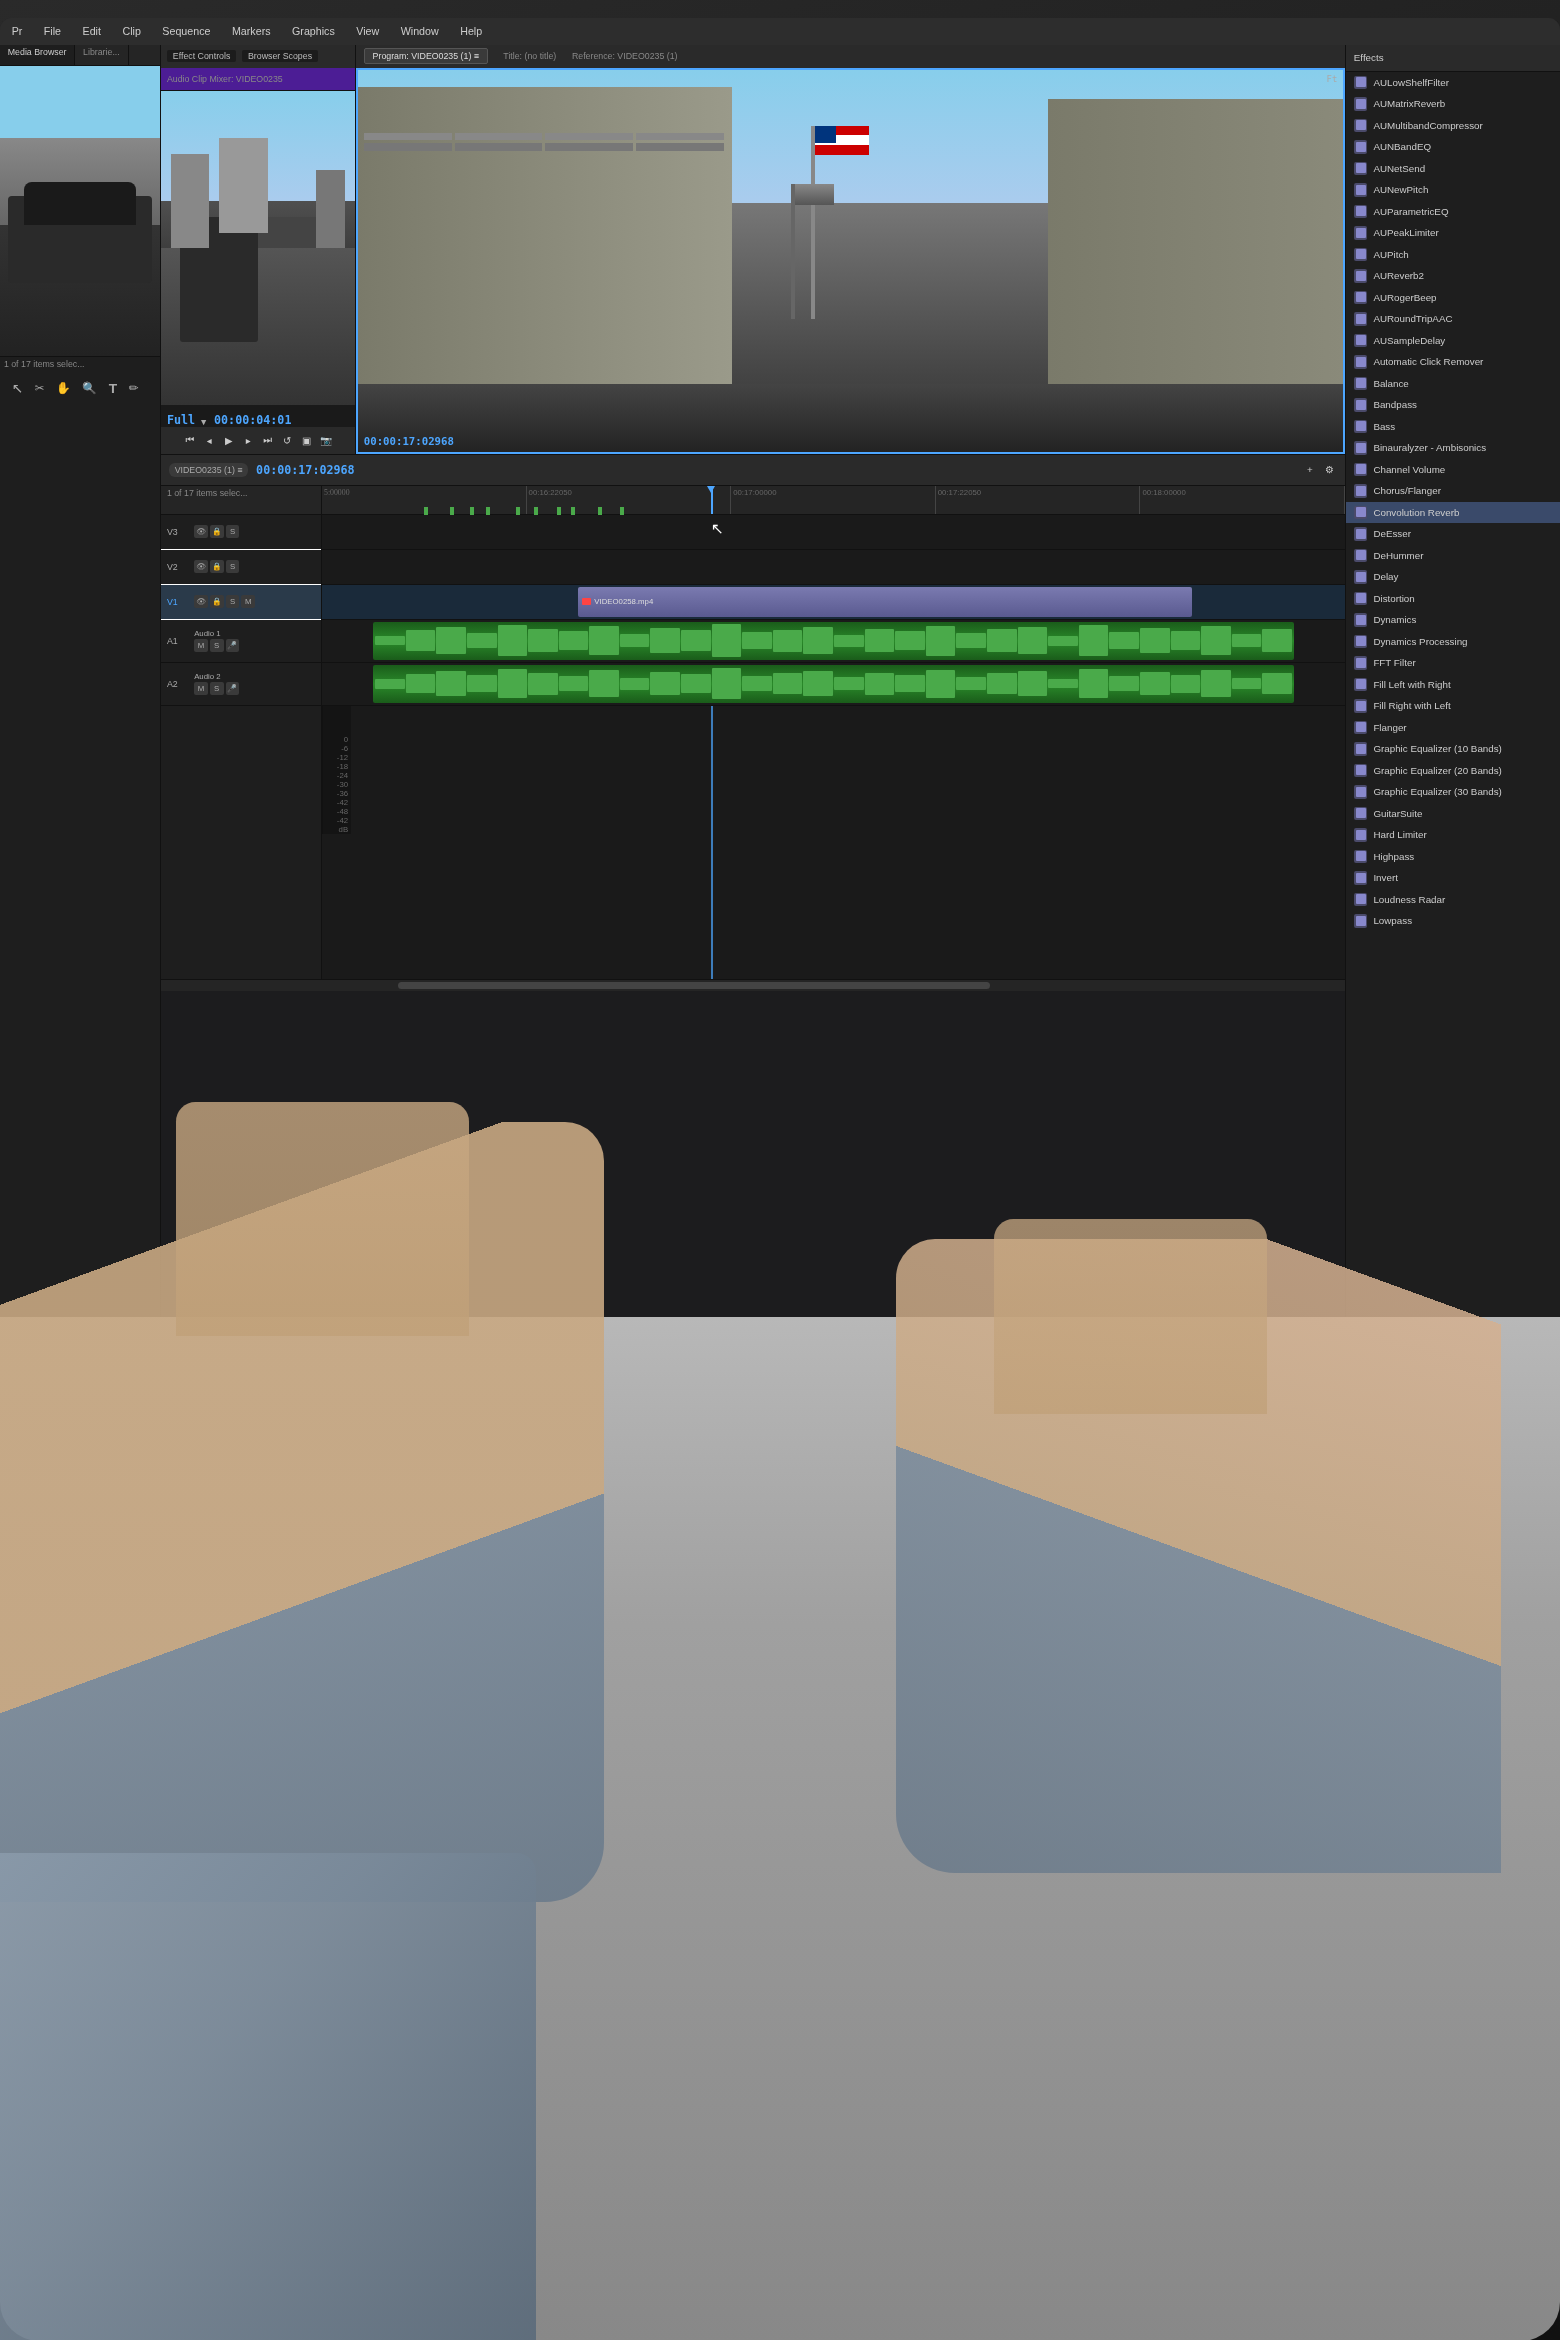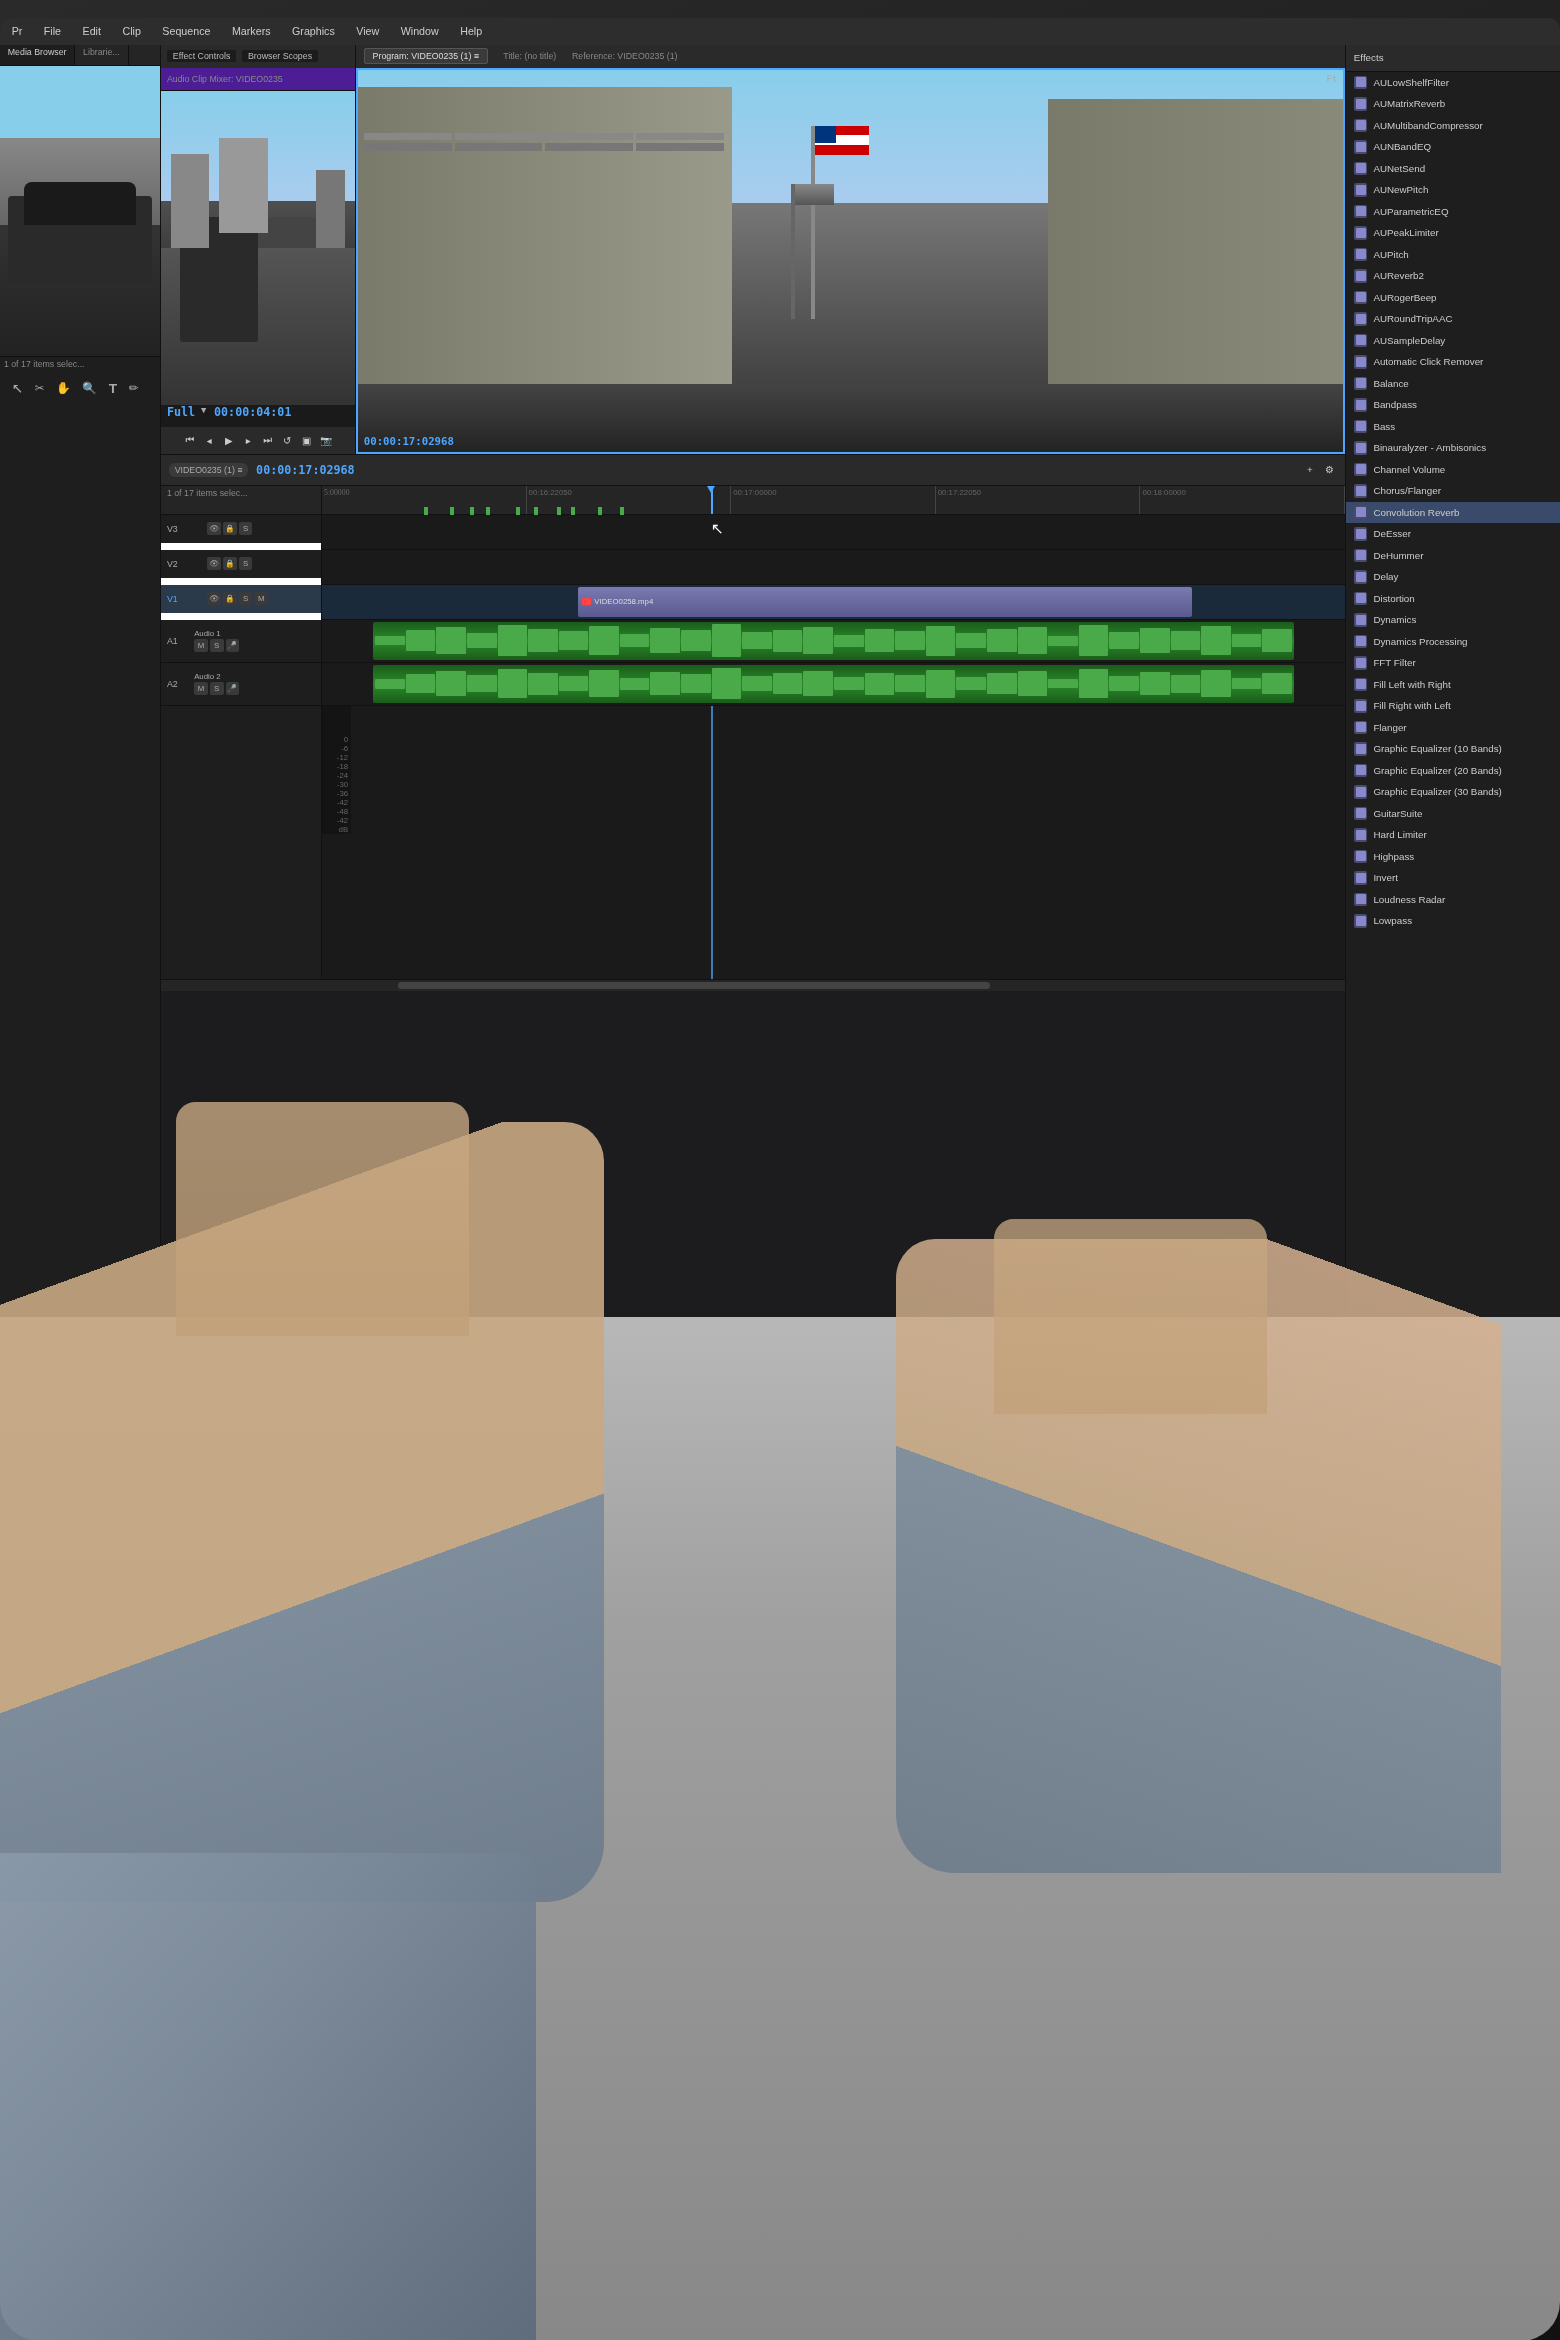--- a/index.html
+++ b/index.html
@@ -215,21 +215,21 @@
       cursor: pointer;
       display: flex;
       align-items: center;
       justify-content: center;
     }
 
     .monitor-timecode {
       height: 21.5px;
       background: #1a1a1a;
       display: flex;
-      align-items: flex-start;
+      align-items: flex-end;
       padding: 0 5.9px;
       font-size: 9.8px;
       font-family: monospace;
     }
 
     .timecode-blue {
       color: #4da6ff;
       font-weight: bold;
       font-size: 11.7px;
     }
@@ -333,23 +333,23 @@
     .ruler-spacer {
       height: 29px;
       background: #252525;
       border-bottom: 1px solid #111;
     }
 
     .track-label {
       display: flex;
       align-items: center;
       height: 35px;
-      border-bottom: 7px solid #ffffff;
+      border-bottom: 1px solid #ffffff;
       padding: 0 5.9px;
-      gap: 17px;
+      gap: 4px;
     }
 
     .track-name {
       font-size: 8.8px;
       color: #aaa;
       width: 23.4px;
     }
 
     .track-controls-row {
       display: flex;

